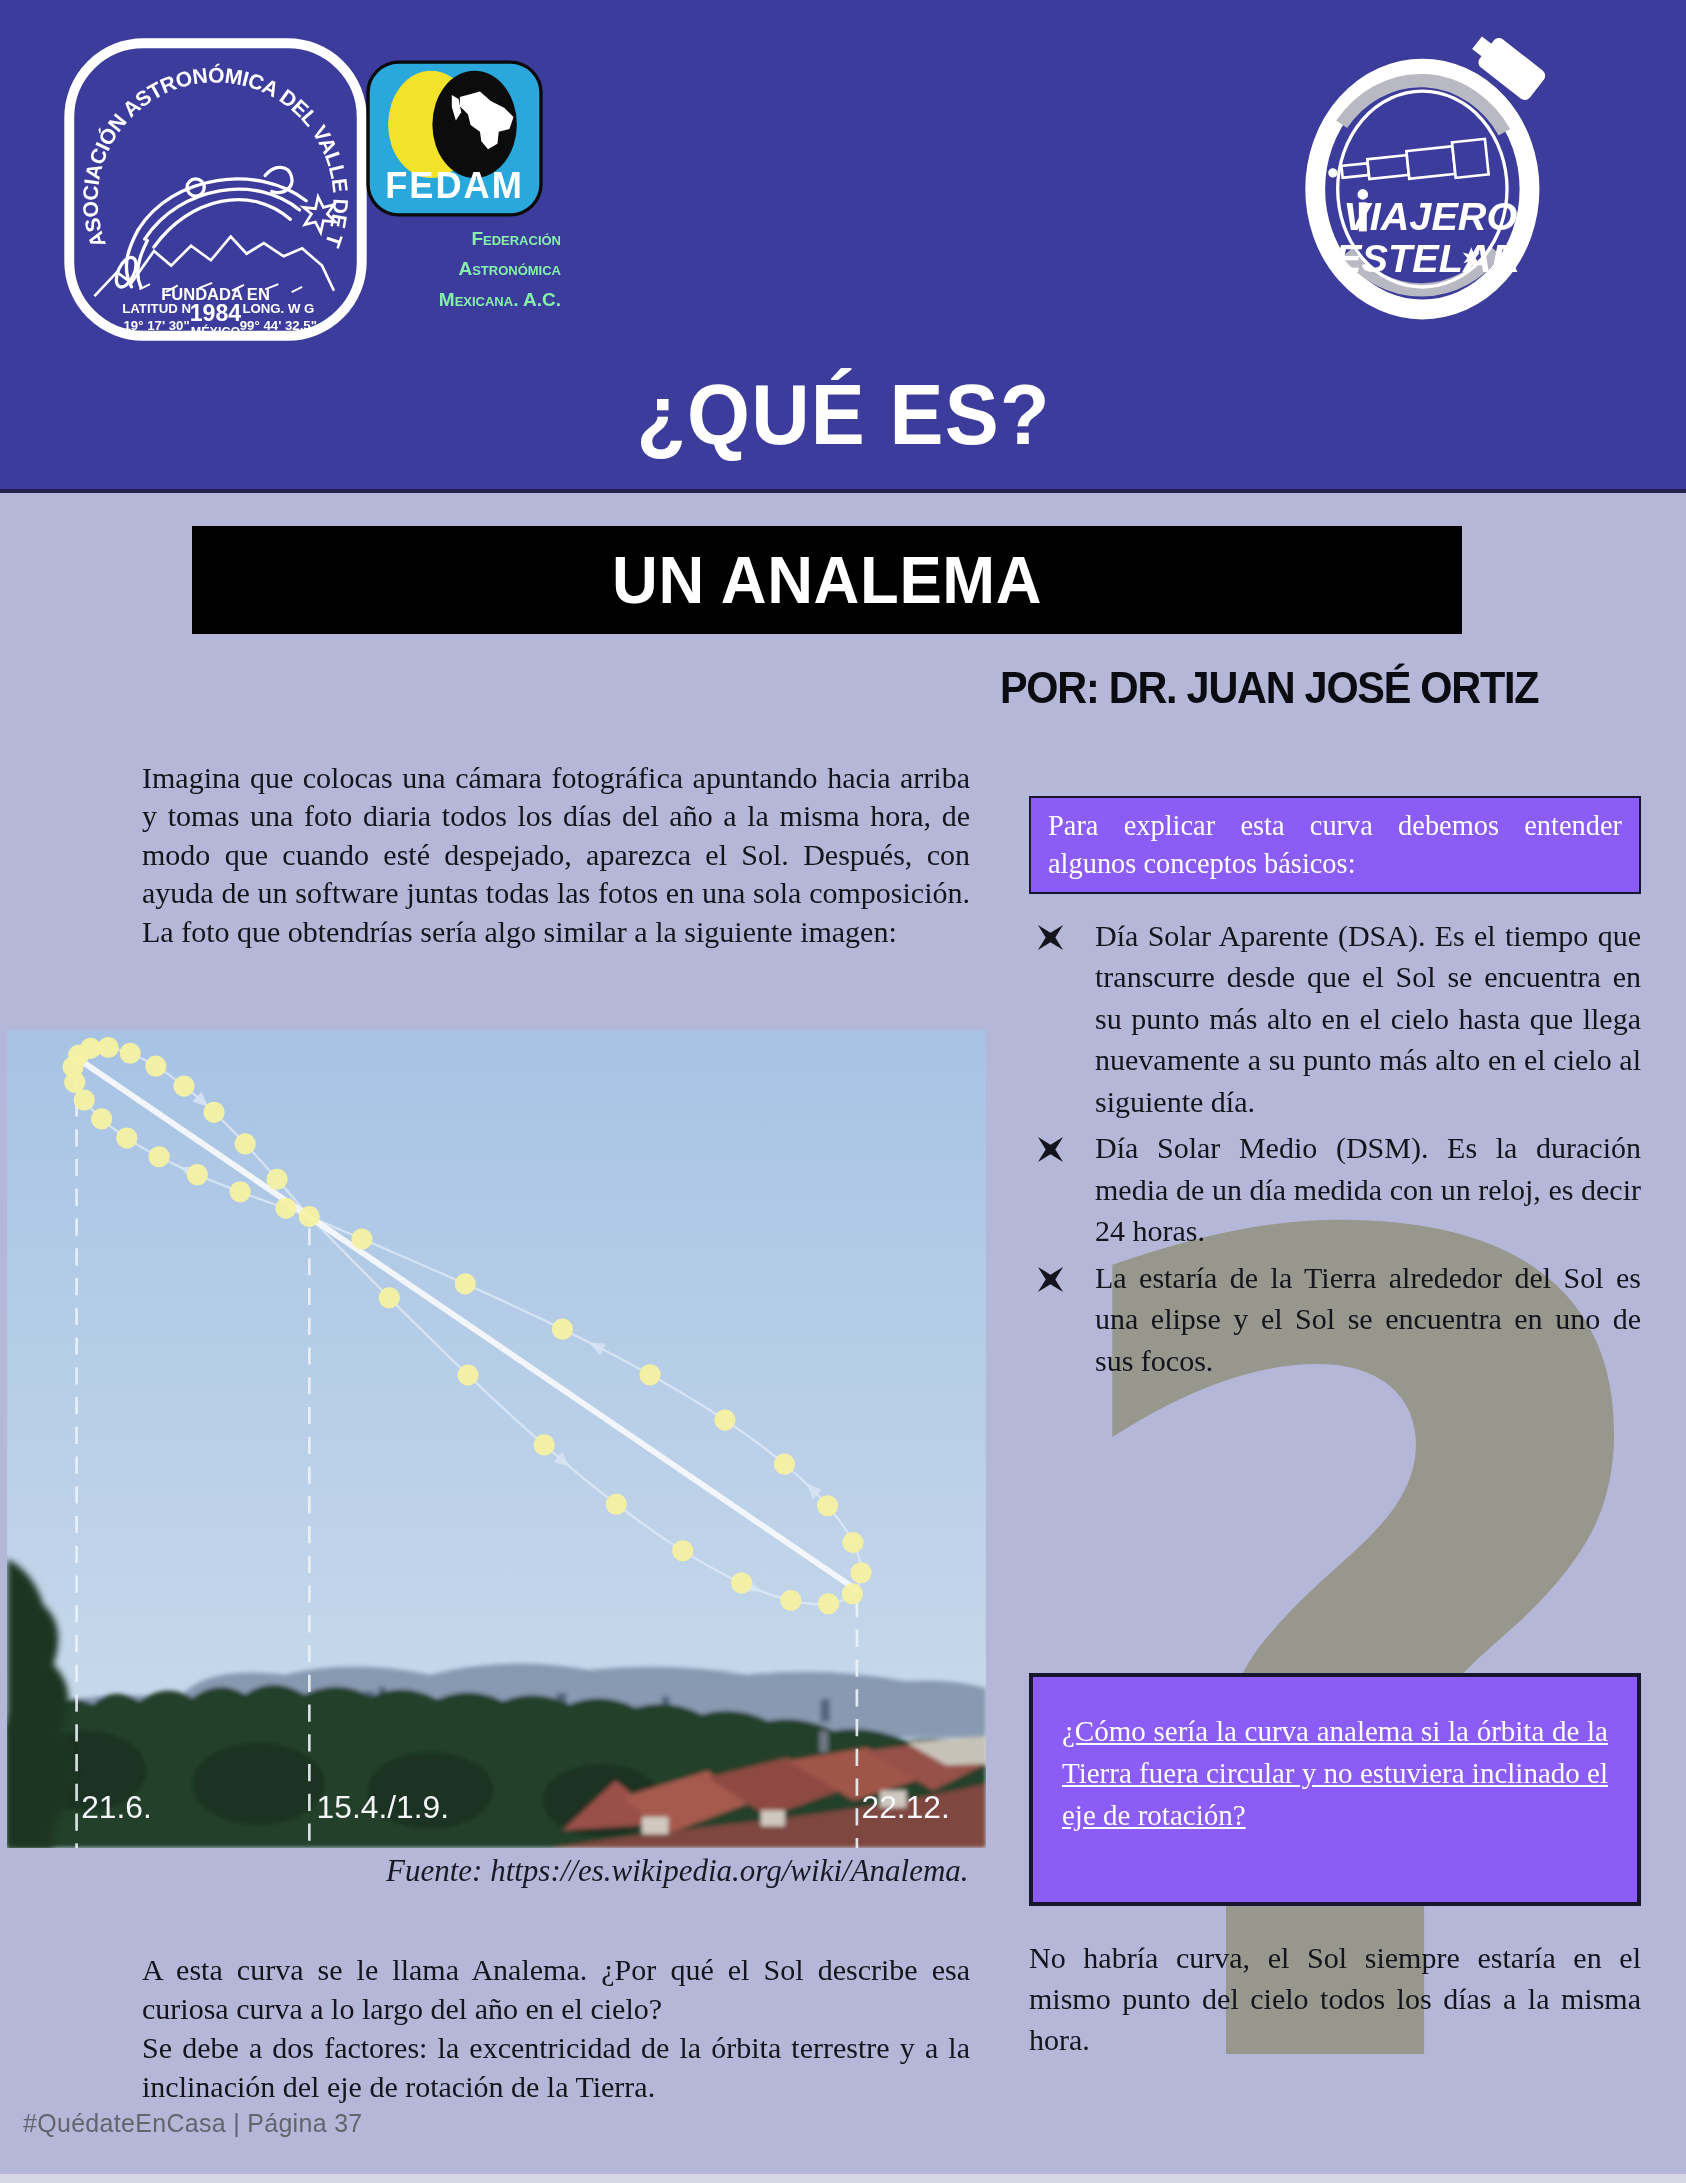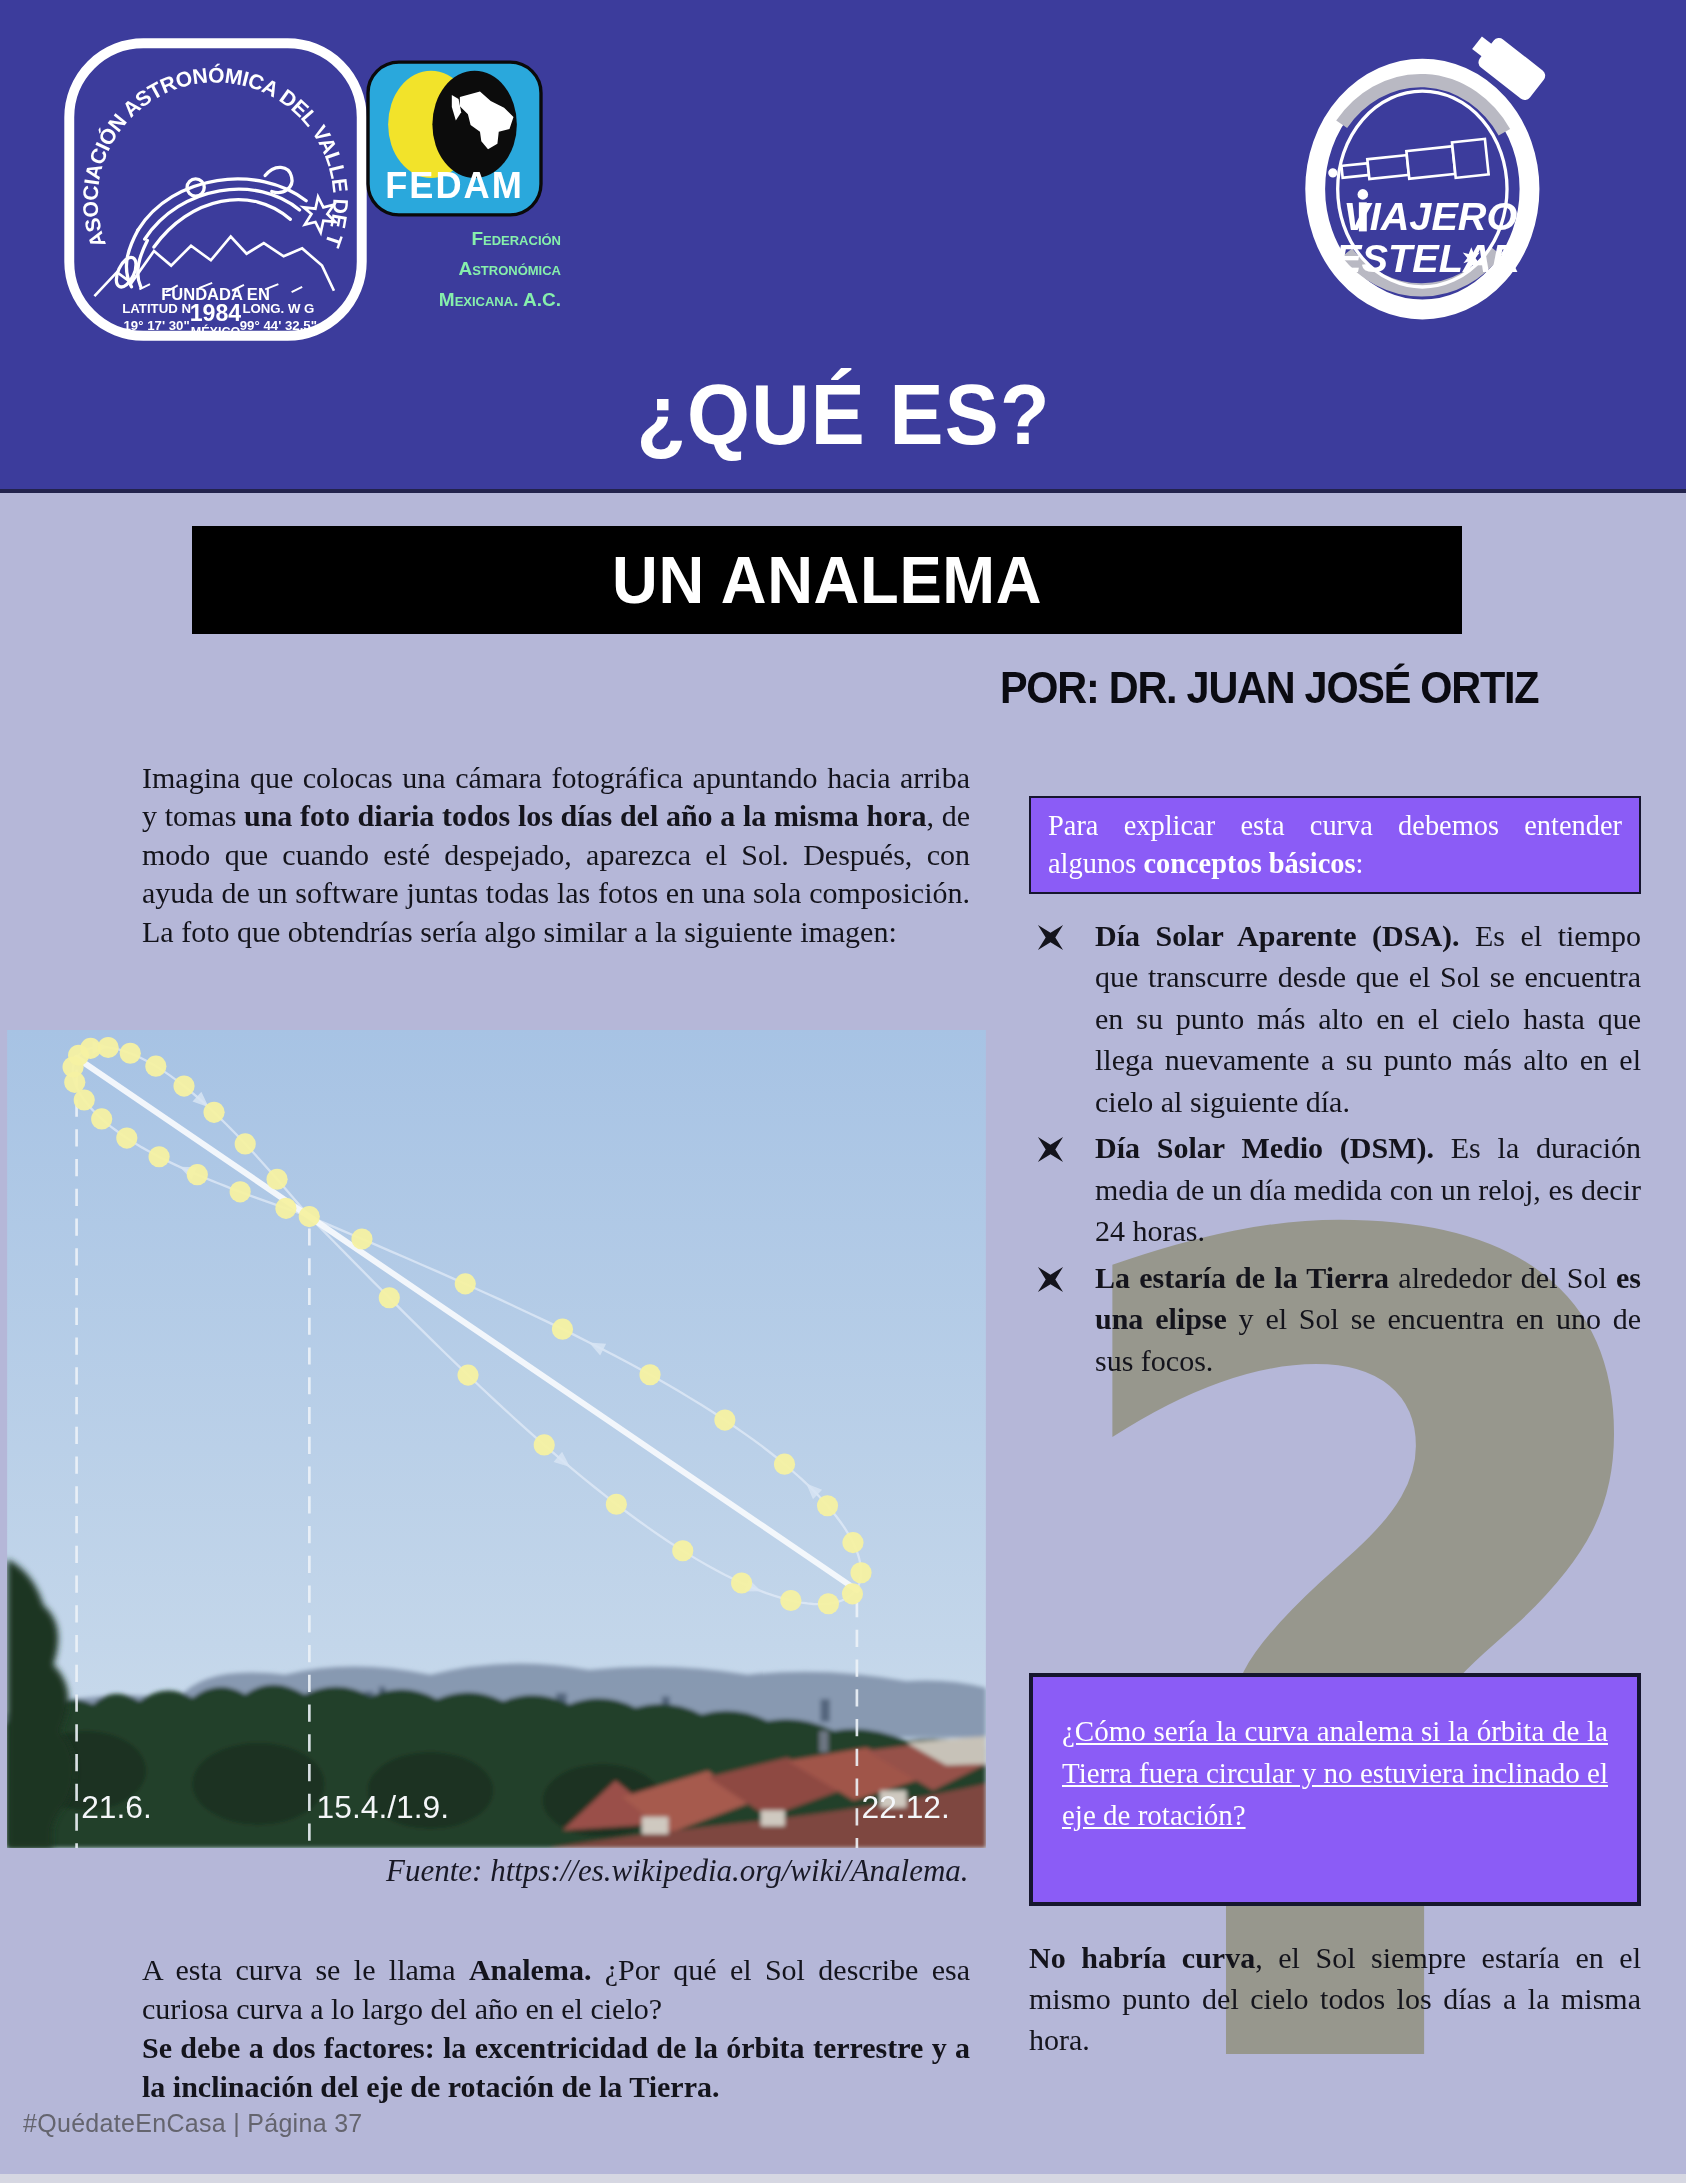--- a/index.html
+++ b/index.html
@@ -44,21 +44,21 @@
   .star{position:absolute;left:2.6px;top:4px;width:37px;height:37px;}
   .answer{position:absolute;left:1029px;top:1938px;width:612px;font-size:30px;line-height:1.36;
           text-align:justify;z-index:2;}
   
   .watermark{position:absolute;left:1035px;top:1103px;z-index:1;color:#97978d;
              font:bold 1124px "DejaVu Sans",sans-serif;line-height:1;user-select:none;}
   
   .footer{position:absolute;left:23px;top:2109px;font:25px "Liberation Sans",sans-serif;
           color:#64646e;letter-spacing:0.3px;}
   .bottom-strip{position:absolute;left:0;bottom:0;width:1687px;height:9.3px;background:#d6d7e2;}
-  b{font-weight:bold;margin-top:40px;}
+  b{font-weight:normal;margin-top:40px;}
   svg text{font-family:"Liberation Sans",sans-serif;}
 </style>
 </head>
 <body>
 
 <div class="page">
 
   <div class="header">
 
     <svg class="aavt" viewBox="0 0 470 470">

